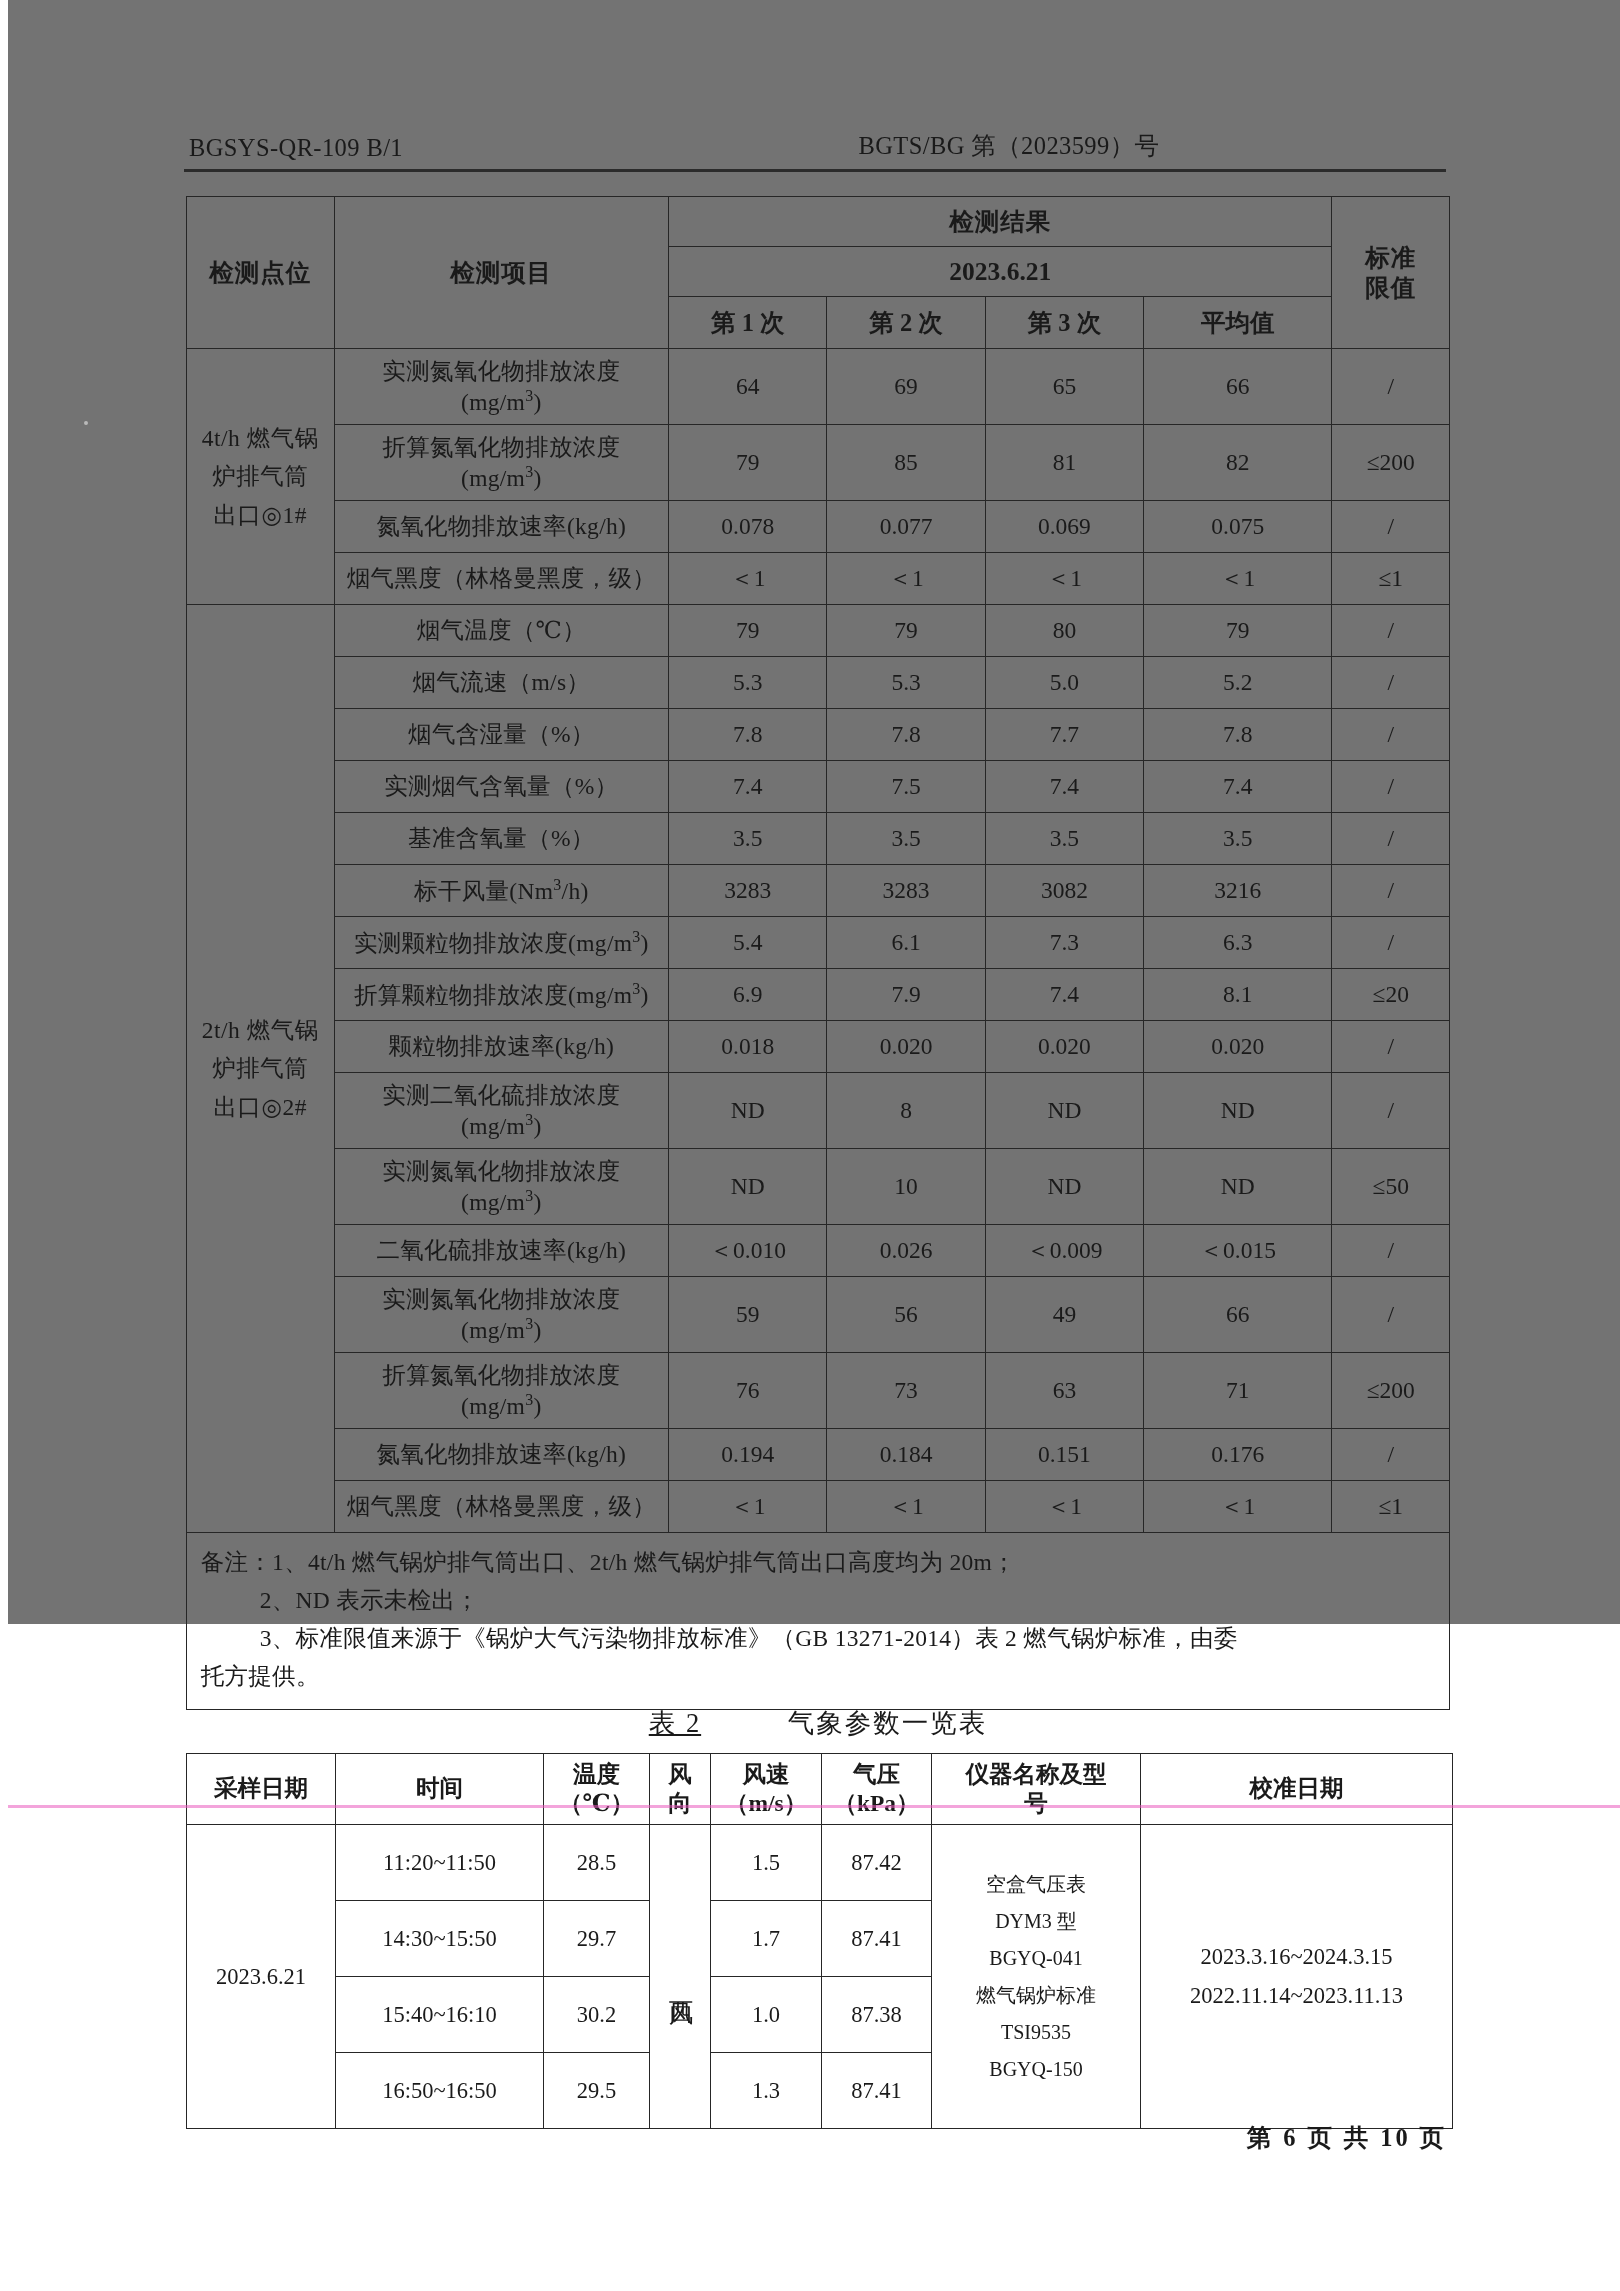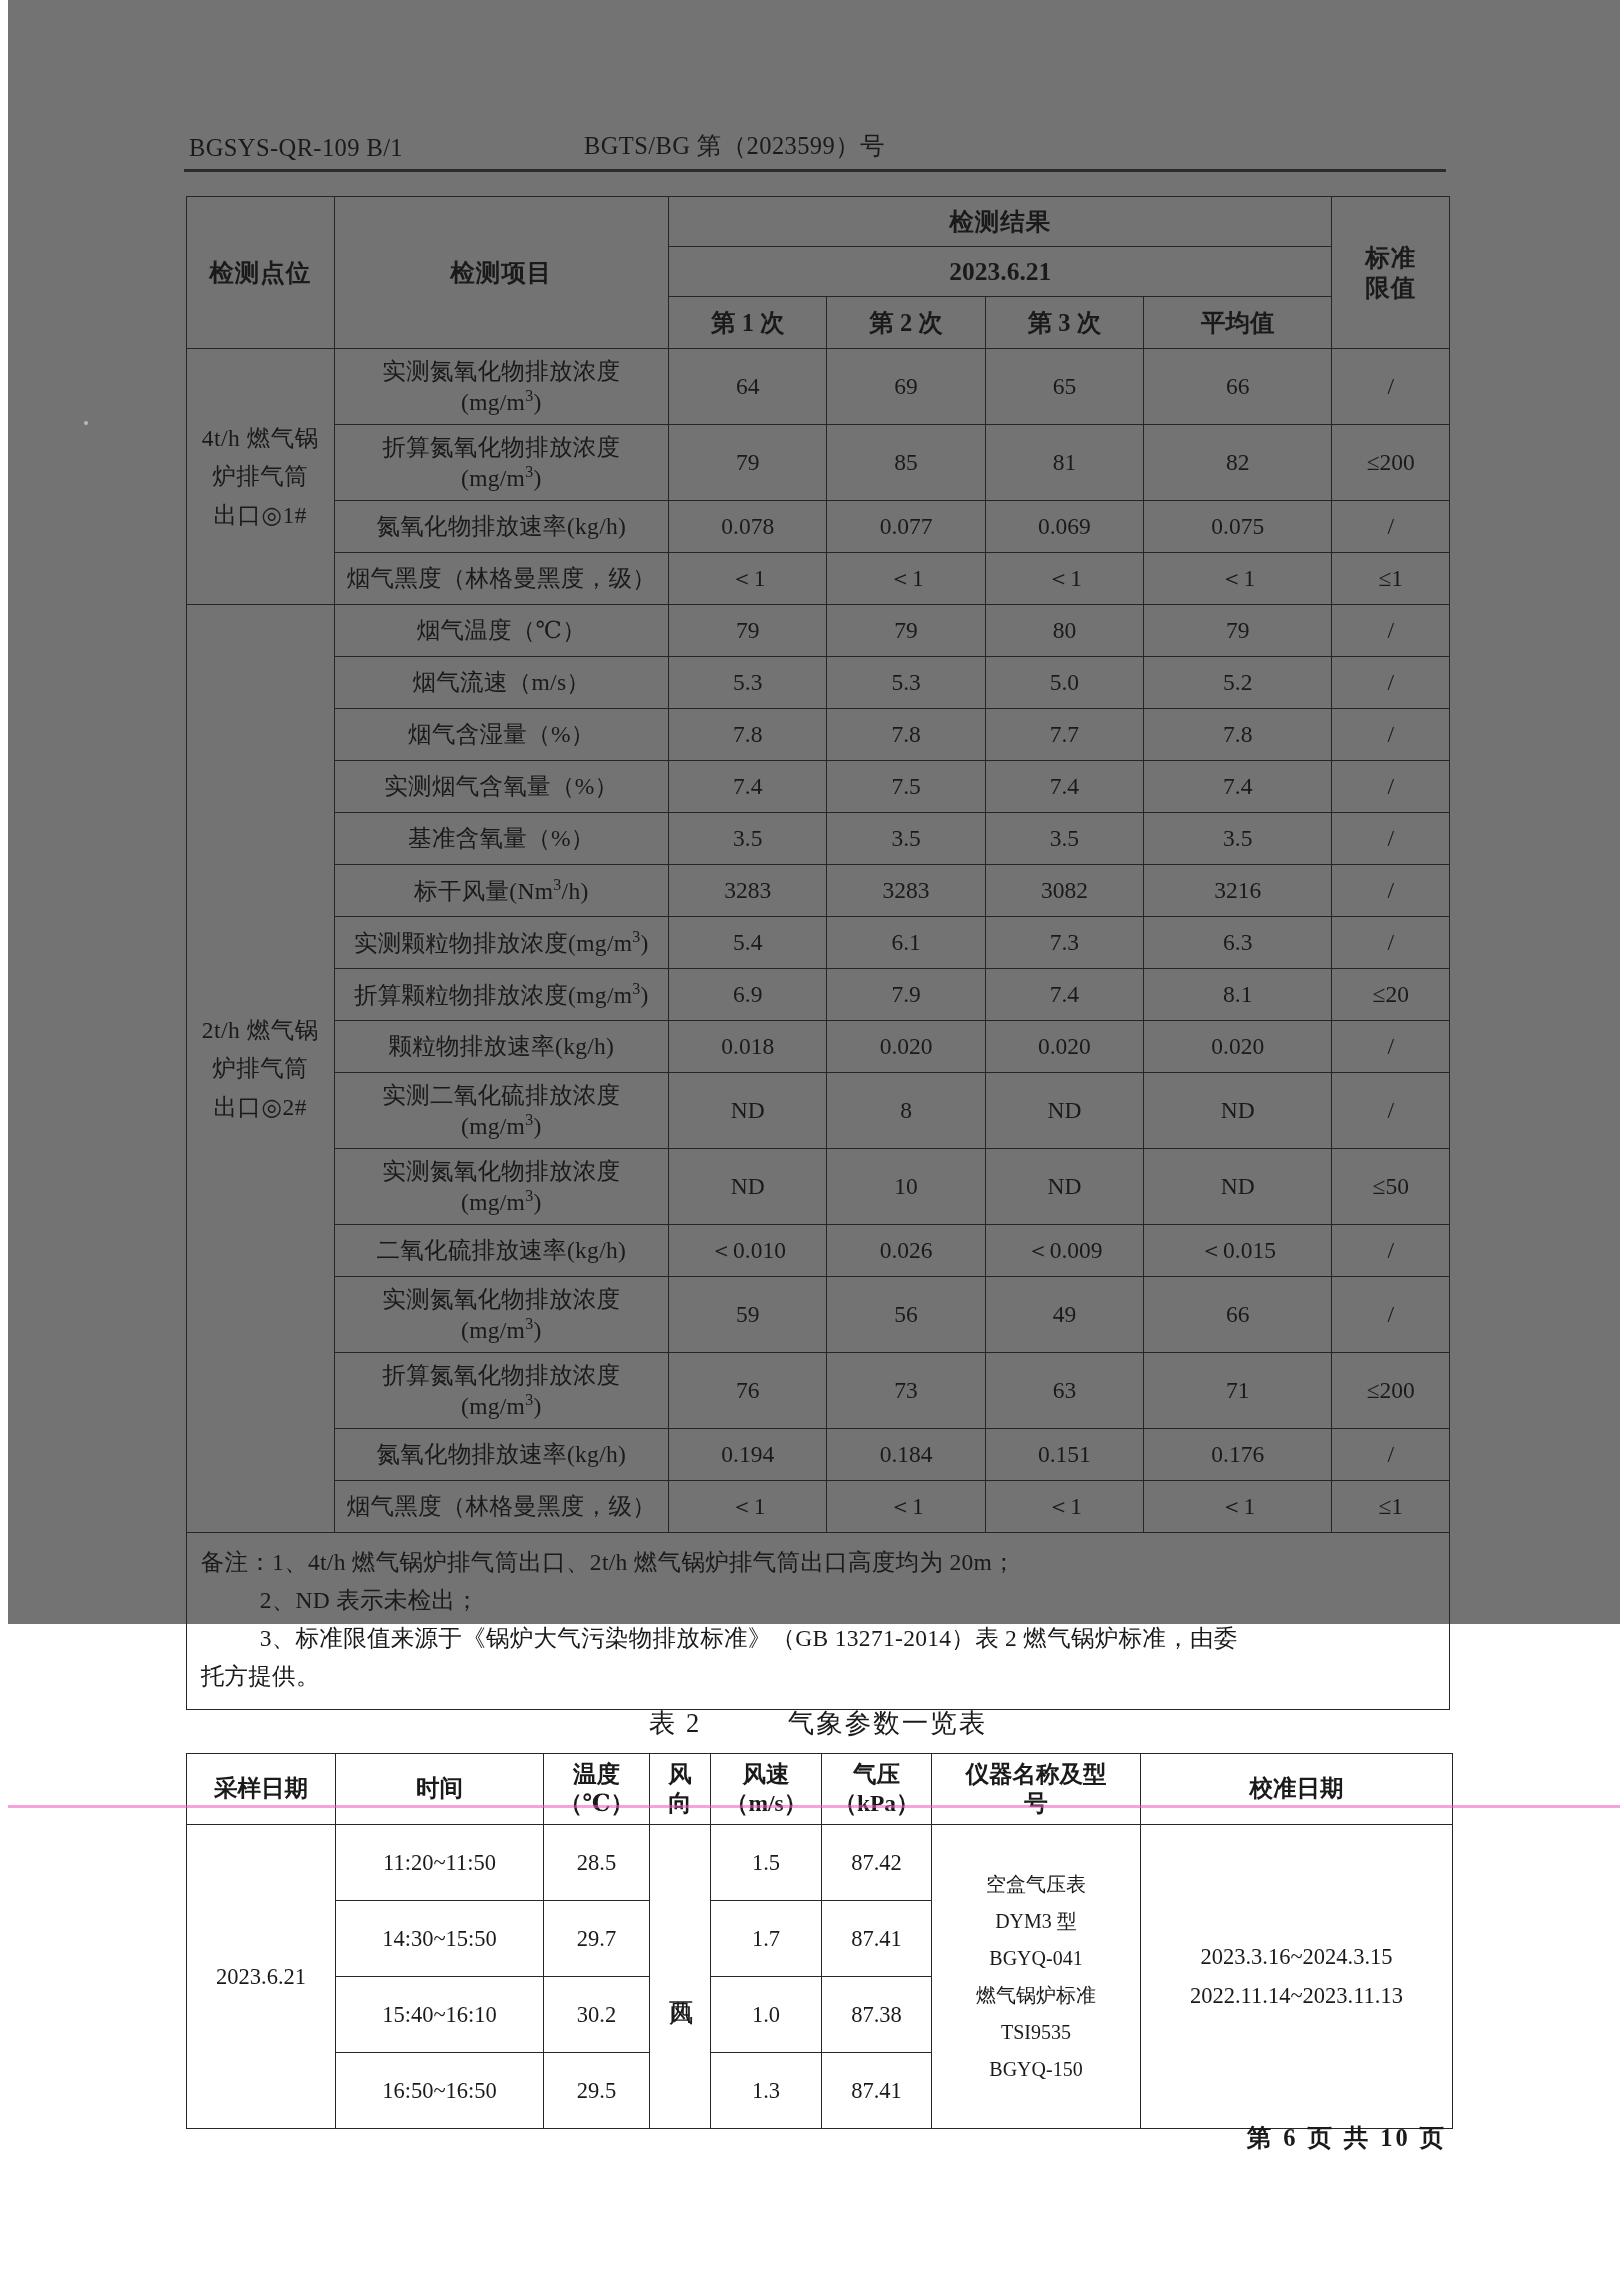--- a/index.html
+++ b/index.html
@@ -29,21 +29,21 @@
     top: 129px;
     width: 1245px;
     display: flex;
     align-items: flex-end;
     font-size: 24.5px;
     letter-spacing: 0.4px;
   }
   .doc-header .code-left { flex: 0 0 auto; }
   .doc-header .code-right {
     flex: 1 1 auto;
-    text-align: left;
+    text-align: center;
     padding-left: 181px;
   }
   .header-rule {
     position: absolute;
     left: 176px;
     top: 169px;
     width: 1262px;
     height: 2.9px;
     background: #2b2b2b;
   }
@@ -104,21 +104,21 @@
   
   .t2-caption {
     position: absolute;
     left: 178px;
     top: 1705px;
     width: 1264px;
     text-align: center;
     font-size: 26.5px;
     letter-spacing: 2px;
   }
-  .t2-caption .cap-num { margin-right: 78px; }
+  .t2-caption .cap-num { margin-right: 78px; text-decoration: underline; }
 
   .table2-wrap {
     position: absolute;
     left: 178px;
     top: 1753px;
     width: 1264px;
   }
   table.t2 { width: 1264px; }
   table.t2 td { font-size: 22.5px; }
   table.t2 th {

